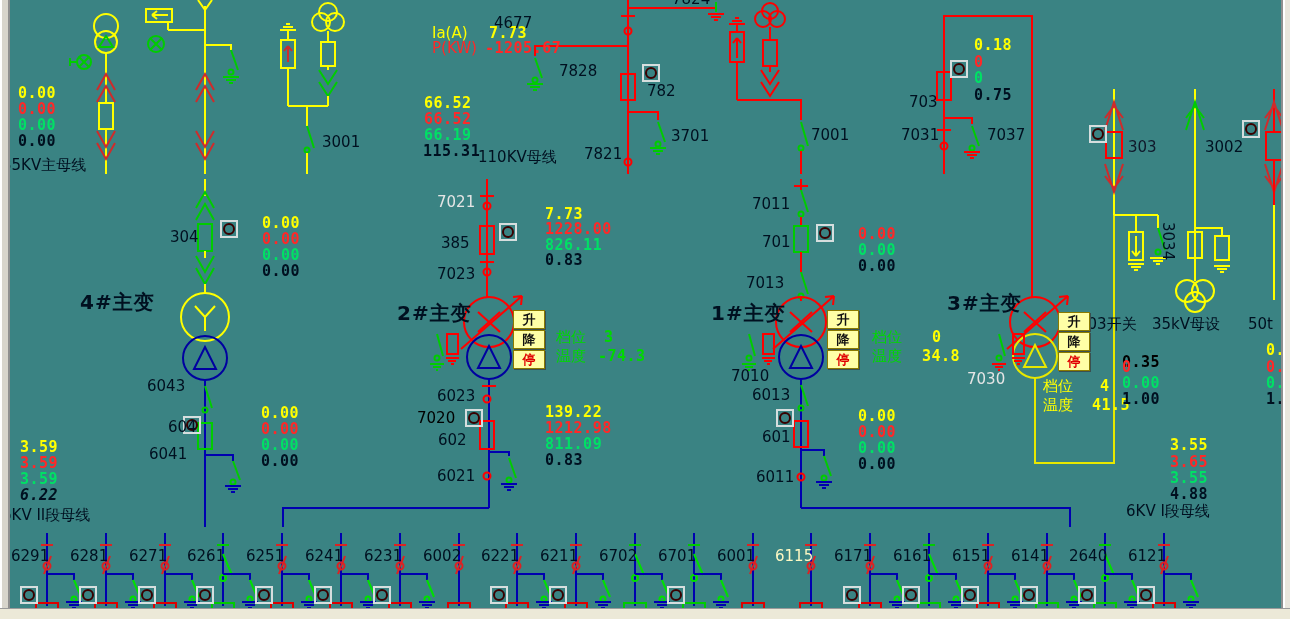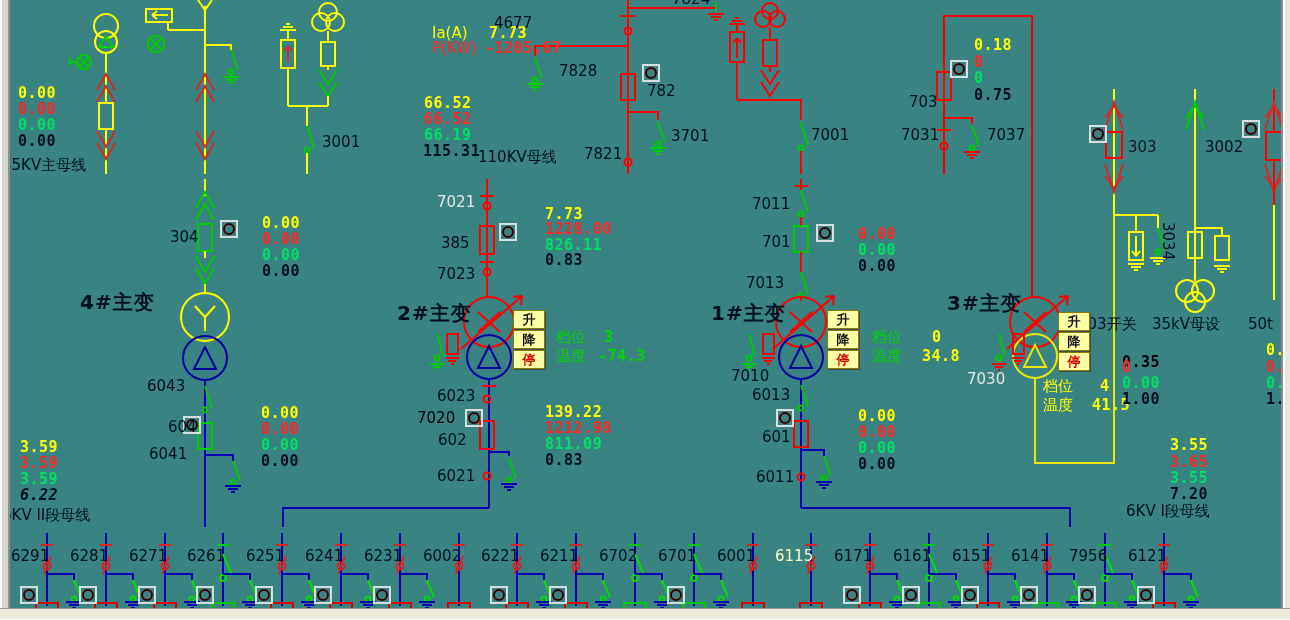--- a/index.html
+++ b/index.html
@@ -684,21 +684,21 @@
     <div class="lbl mono" style="left: 1266px; top: 342px; color: rgb(255, 255, 0);">0.3</div>
     <div class="lbl mono" style="left: 1266px; top: 359px; color: rgb(255, 40, 40);">0.</div>
     <div class="lbl mono" style="left: 1266px; top: 375px; color: rgb(0, 224, 101);">0.0</div>
     <div class="lbl mono" style="left: 1266px; top: 391px; color: rgb(0, 16, 32);">1.</div>
     <div class="lbl" style="left: 1128px; top: 139px; color: #0f172a;">303</div>
     <div class="lbl" style="left: 1205px; top: 139px; color: rgb(0, 16, 32);">3002</div>
     <div class="lbl rot" style="left: 1176px; top: 222px; color: rgb(0, 16, 32);">3034</div>
     <div class="lbl mono" style="left: 1170px; top: 437px; color: rgb(255, 255, 0);">3.55</div>
     <div class="lbl mono" style="left: 1170px; top: 454px; color: rgb(255, 40, 40);">3.65</div>
     <div class="lbl mono" style="left: 1170px; top: 470px; color: rgb(0, 224, 101);">3.55</div>
-    <div class="lbl mono" style="left: 1170px; top: 486px; color: rgb(0, 16, 32);">7.20</div>
+    <div class="lbl mono" style="left: 1170px; top: 486px; color: rgb(0, 16, 32);">4.88</div>
     <div class="lbl" style="left: 1126px; top: 503px; color: rgb(0, 16, 32);">6KV I段母线</div>
     <div class="tapbtn" style="left: 513px; top: 310px; color: rgb(16, 16, 16);">升</div>
     <div class="tapbtn" style="left: 513px; top: 330px; color: rgb(16, 16, 16);">降</div>
     <div class="tapbtn" style="left: 513px; top: 350px; color: rgb(224, 0, 0);">停</div>
     <div class="tapbtn" style="left: 827px; top: 310px; color: rgb(16, 16, 16);">升</div>
     <div class="tapbtn" style="left: 827px; top: 330px; color: rgb(16, 16, 16);">降</div>
     <div class="tapbtn" style="left: 827px; top: 350px; color: rgb(224, 0, 0);">停</div>
     <div class="tapbtn" style="left: 1058px; top: 312px; color: rgb(16, 16, 16);">升</div>
     <div class="tapbtn" style="left: 1058px; top: 332px; color: rgb(16, 16, 16);">降</div>
     <div class="tapbtn" style="left: 1058px; top: 352px; color: rgb(224, 0, 0);">停</div>
@@ -713,15 +713,15 @@
     <div class="lbl" style="left: 481px; top: 548px; color: rgb(0, 16, 32);">6221</div>
     <div class="lbl" style="left: 540px; top: 548px; color: rgb(0, 16, 32);">6211</div>
     <div class="lbl" style="left: 599px; top: 548px; color: rgb(0, 16, 32);">6702</div>
     <div class="lbl" style="left: 658px; top: 548px; color: rgb(0, 16, 32);">6701</div>
     <div class="lbl" style="left: 717px; top: 548px; color: rgb(0, 16, 32);">6001</div>
     <div class="lbl" style="left: 775px; top: 548px; color: #fef9c3;">6115</div>
     <div class="lbl" style="left: 834px; top: 548px; color: rgb(0, 16, 32);">6171</div>
     <div class="lbl" style="left: 893px; top: 548px; color: rgb(0, 16, 32);">6161</div>
     <div class="lbl" style="left: 952px; top: 548px; color: rgb(0, 16, 32);">6151</div>
     <div class="lbl" style="left: 1011px; top: 548px; color: rgb(0, 16, 32);">6141</div>
-    <div class="lbl" style="left: 1069px; top: 548px; color: rgb(0, 16, 32);">7956</div>
+    <div class="lbl" style="left: 1069px; top: 548px; color: rgb(0, 16, 32);">2640</div>
     <div class="lbl" style="left: 1128px; top: 548px; color: rgb(0, 16, 32);">6121</div>
   </div>
 
 </body></html>

